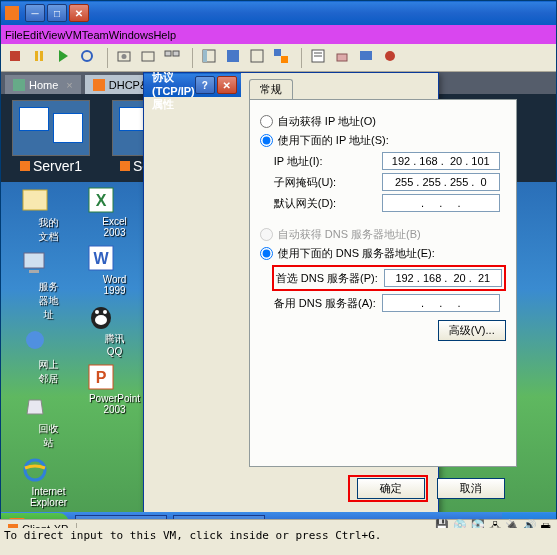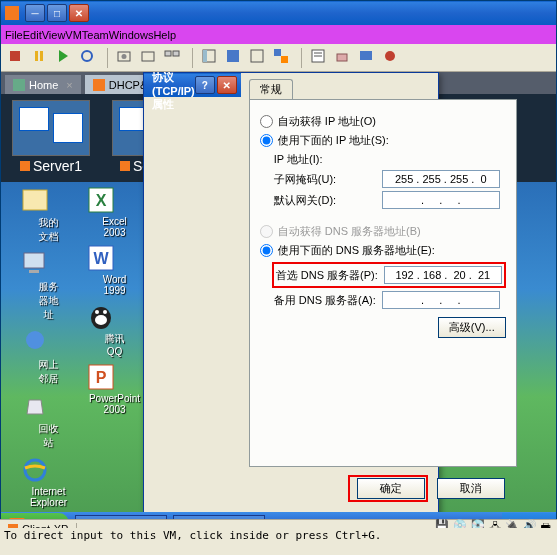--- a/index.html
+++ b/index.html
@@ -319,20 +319,21 @@
             <div class="radio">
                 <input type="radio" style="">
                 <span>自动获得 IP 地址(O)</span>
               </div>
             <div class="radio">
                 <input type="radio" checked="" style="">
                 <span>使用下面的 IP 地址(S):</span>
               </div>
             <div class="fld">
                 <span class="lbl">IP 地址(I):</span>
+                <input value="192 . 168 .  20 . 101" style="">
               </div>
             <div class="fld">
                 <span class="lbl">子网掩码(U):</span>
                 <input value="255 . 255 . 255 .  0" style="">
               </div>
             <div class="fld">
                 <span class="lbl">默认网关(D):</span>
                 <input value=".     .     ." style="">
               </div>
 

